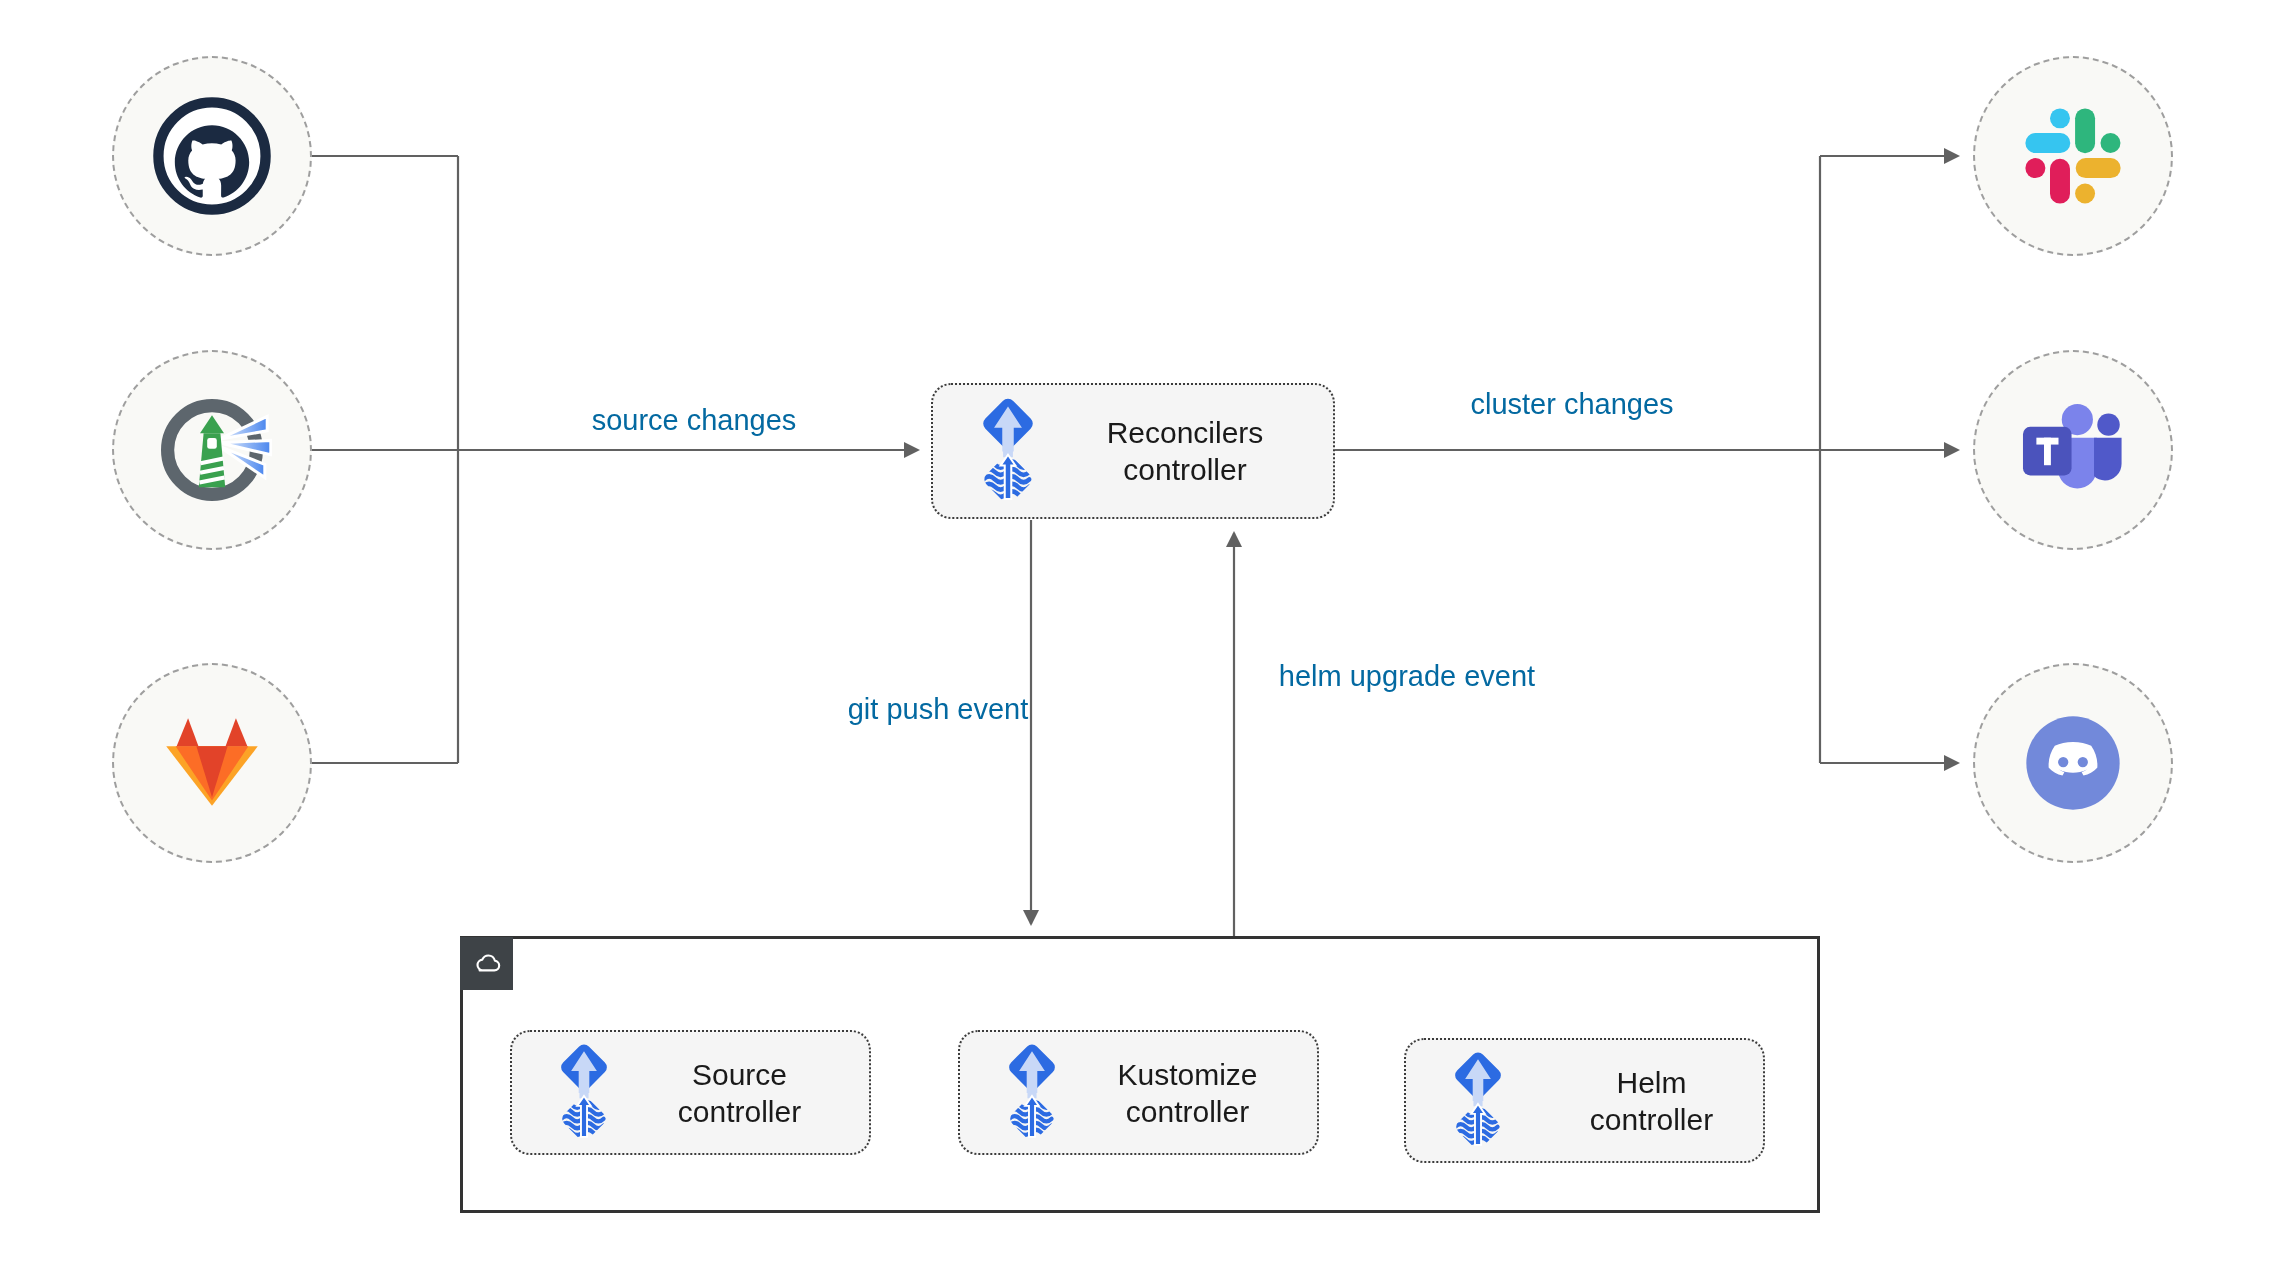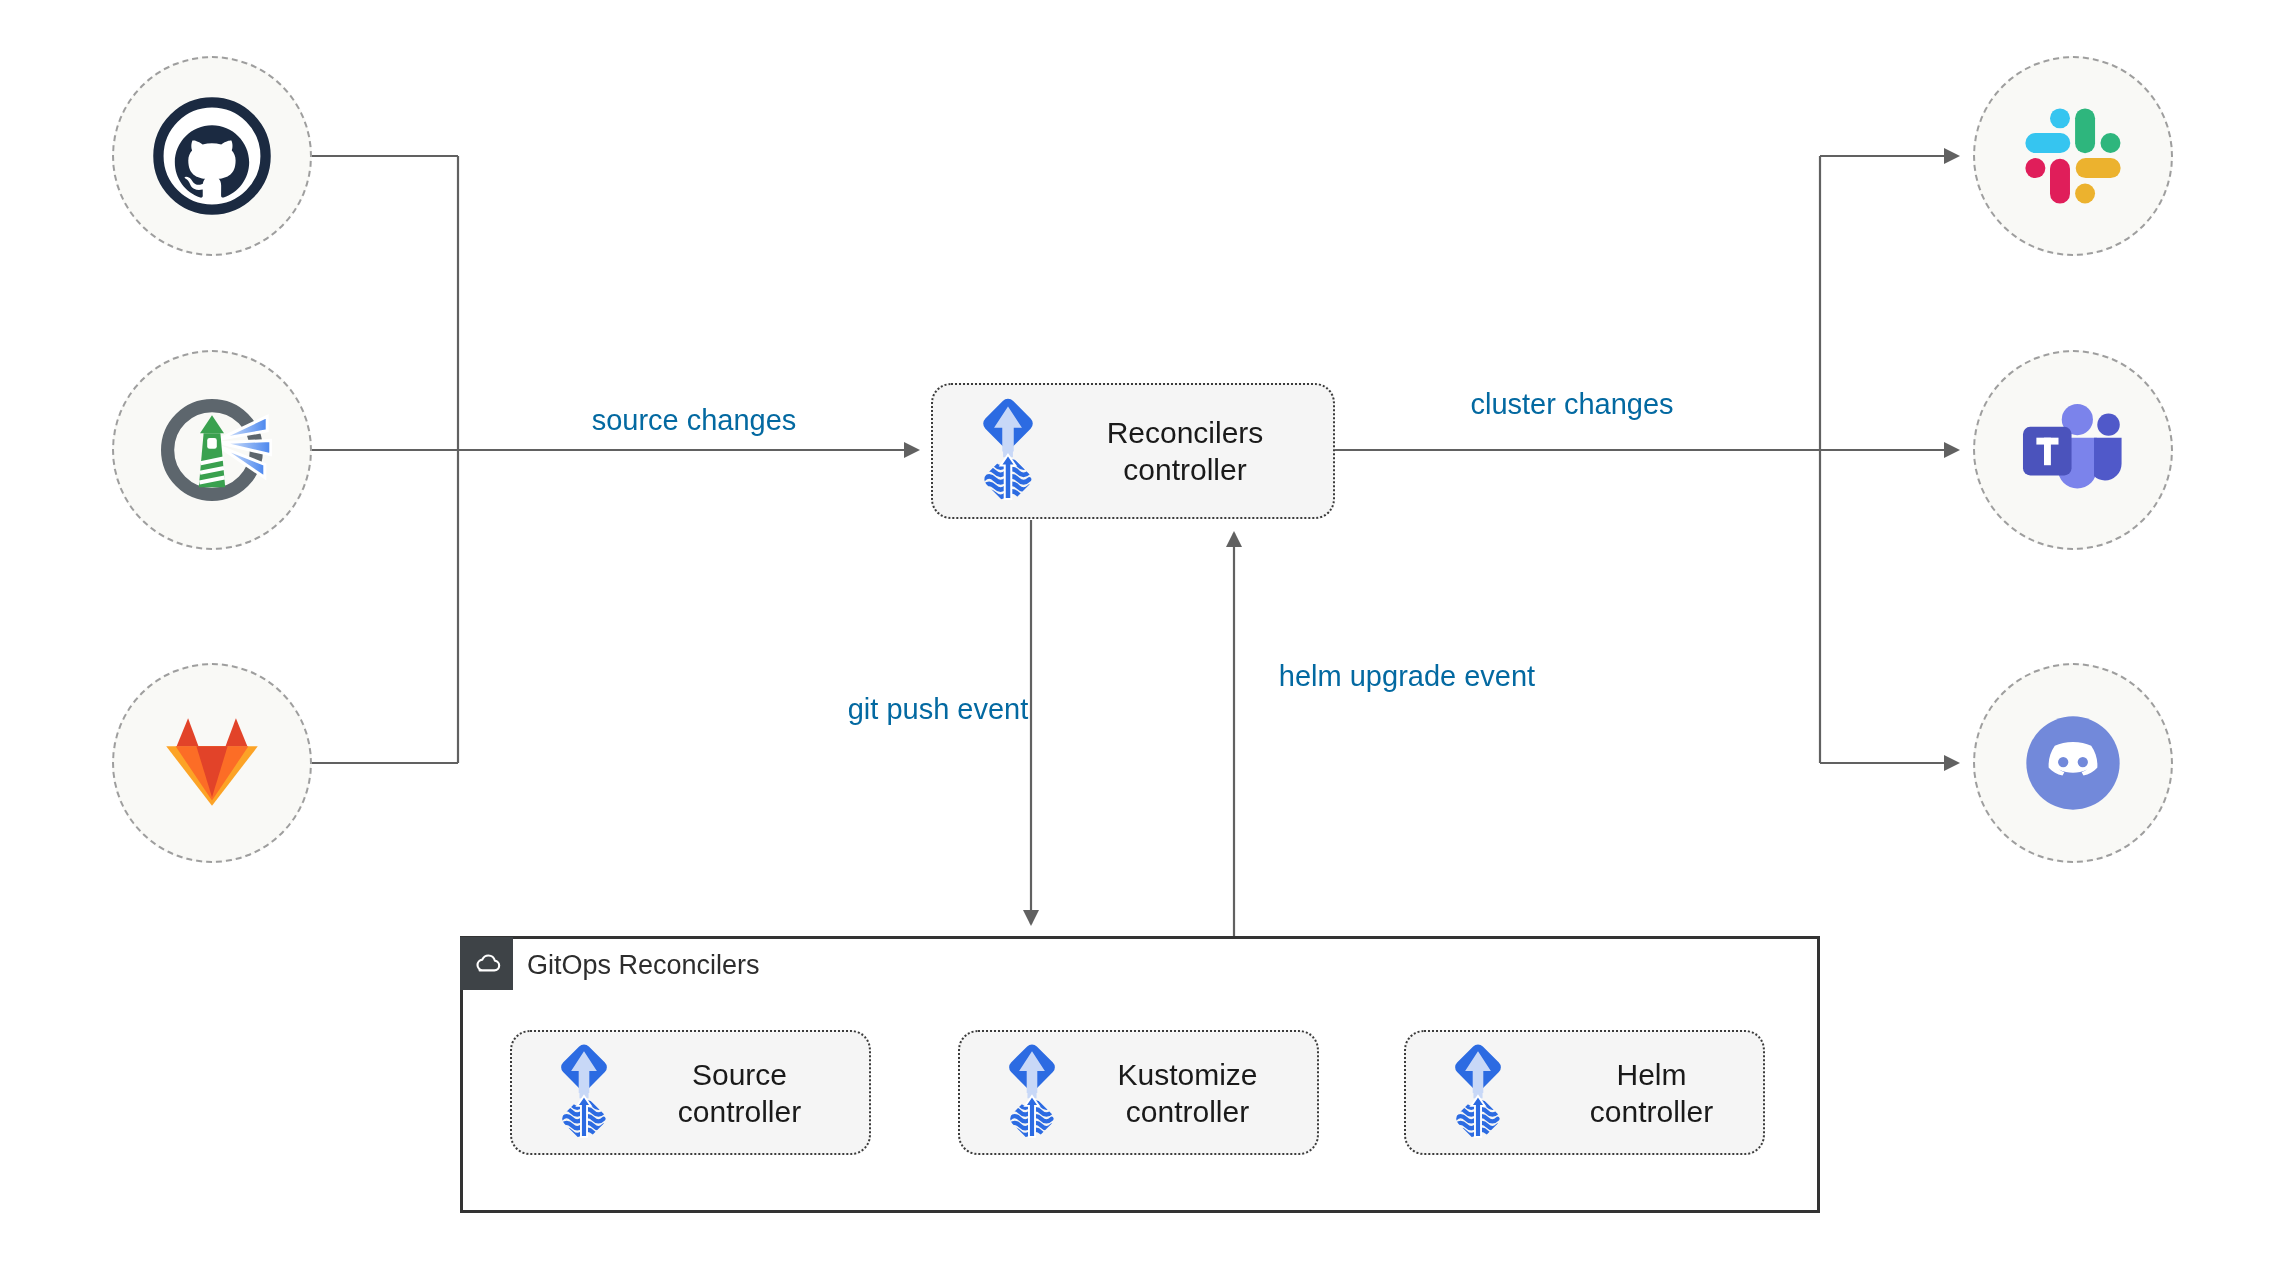--- a/index.html
+++ b/index.html
@@ -191,41 +191,40 @@
   <div class="edge-label" style="left:1572px;top:404px;">cluster changes</div>
   <div class="edge-label" style="left:898px;top:709px;margin-left:40px;">git push event</div>
   <div class="edge-label" style="left:1407px;top:676px;">helm upgrade event</div>
 
   <div class="group">
     <div class="group-badge">
       <svg width="34" height="34">
           <use href="#cloud-outline"></use>
         </svg>
     </div>
-    <div class="group-title">GitOps Reconcilers</div>
 
     <div class="ctrl-box" style="left:495px;top:91px;width:361px;height:125px;">
       <svg class="flux" width="76" height="106">
           <use href="#flux-logo"></use>
         </svg>
       <div class="ctrl-label">
         <span class="inner">Kustomize controller</span>
       </div>
     </div>
 
     <div class="ctrl-box" style="left:47px;top:91px;width:361px;height:125px;">
       <svg class="flux" width="76" height="106">
           <use href="#flux-logo"></use>
         </svg>
       <div class="ctrl-label">
         <span class="inner">Source controller</span>
       </div>
     </div>
 
-    <div class="ctrl-box" style="left:941px;top:91px;width:361px;height:125px;gap:36px;">
+    <div class="ctrl-box" style="left:941px;top:99px;width:361px;height:125px;gap:36px;">
       <svg class="flux" width="76" height="106">
           <use href="#flux-logo"></use>
         </svg>
       <div class="ctrl-label">
         <span class="inner">Helm controller</span>
       </div>
     </div>
   </div>
 
 </div>

